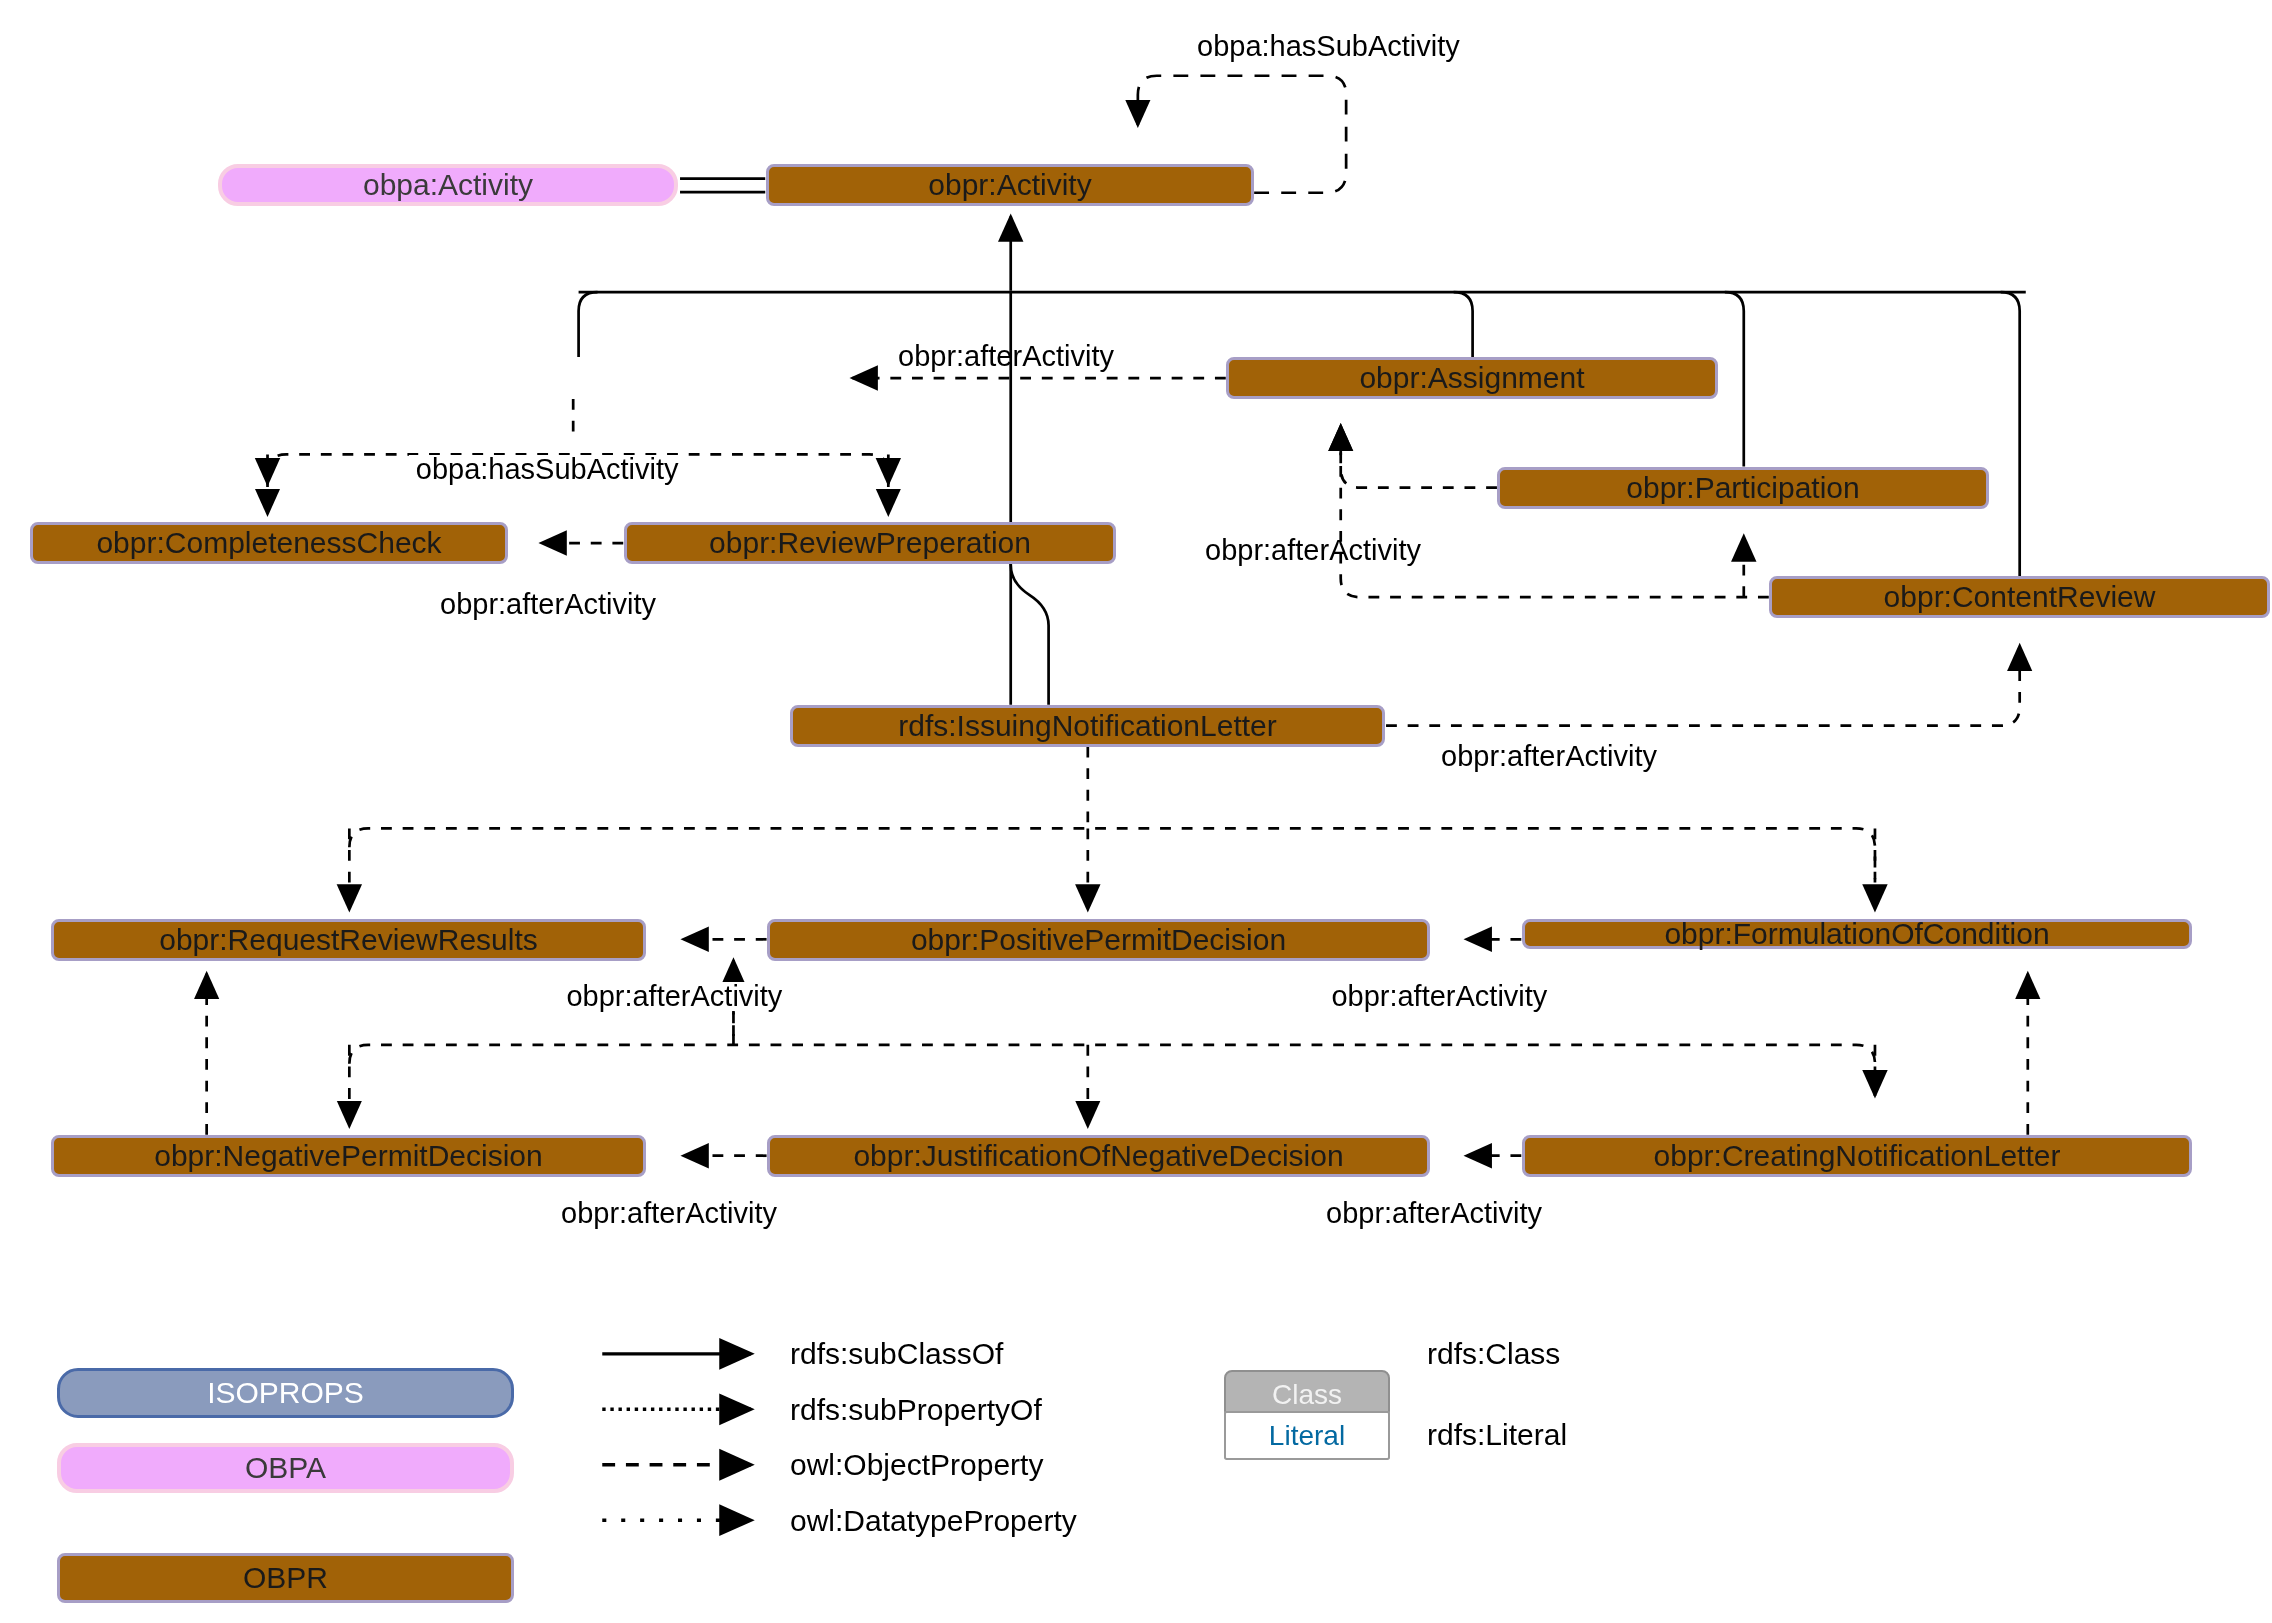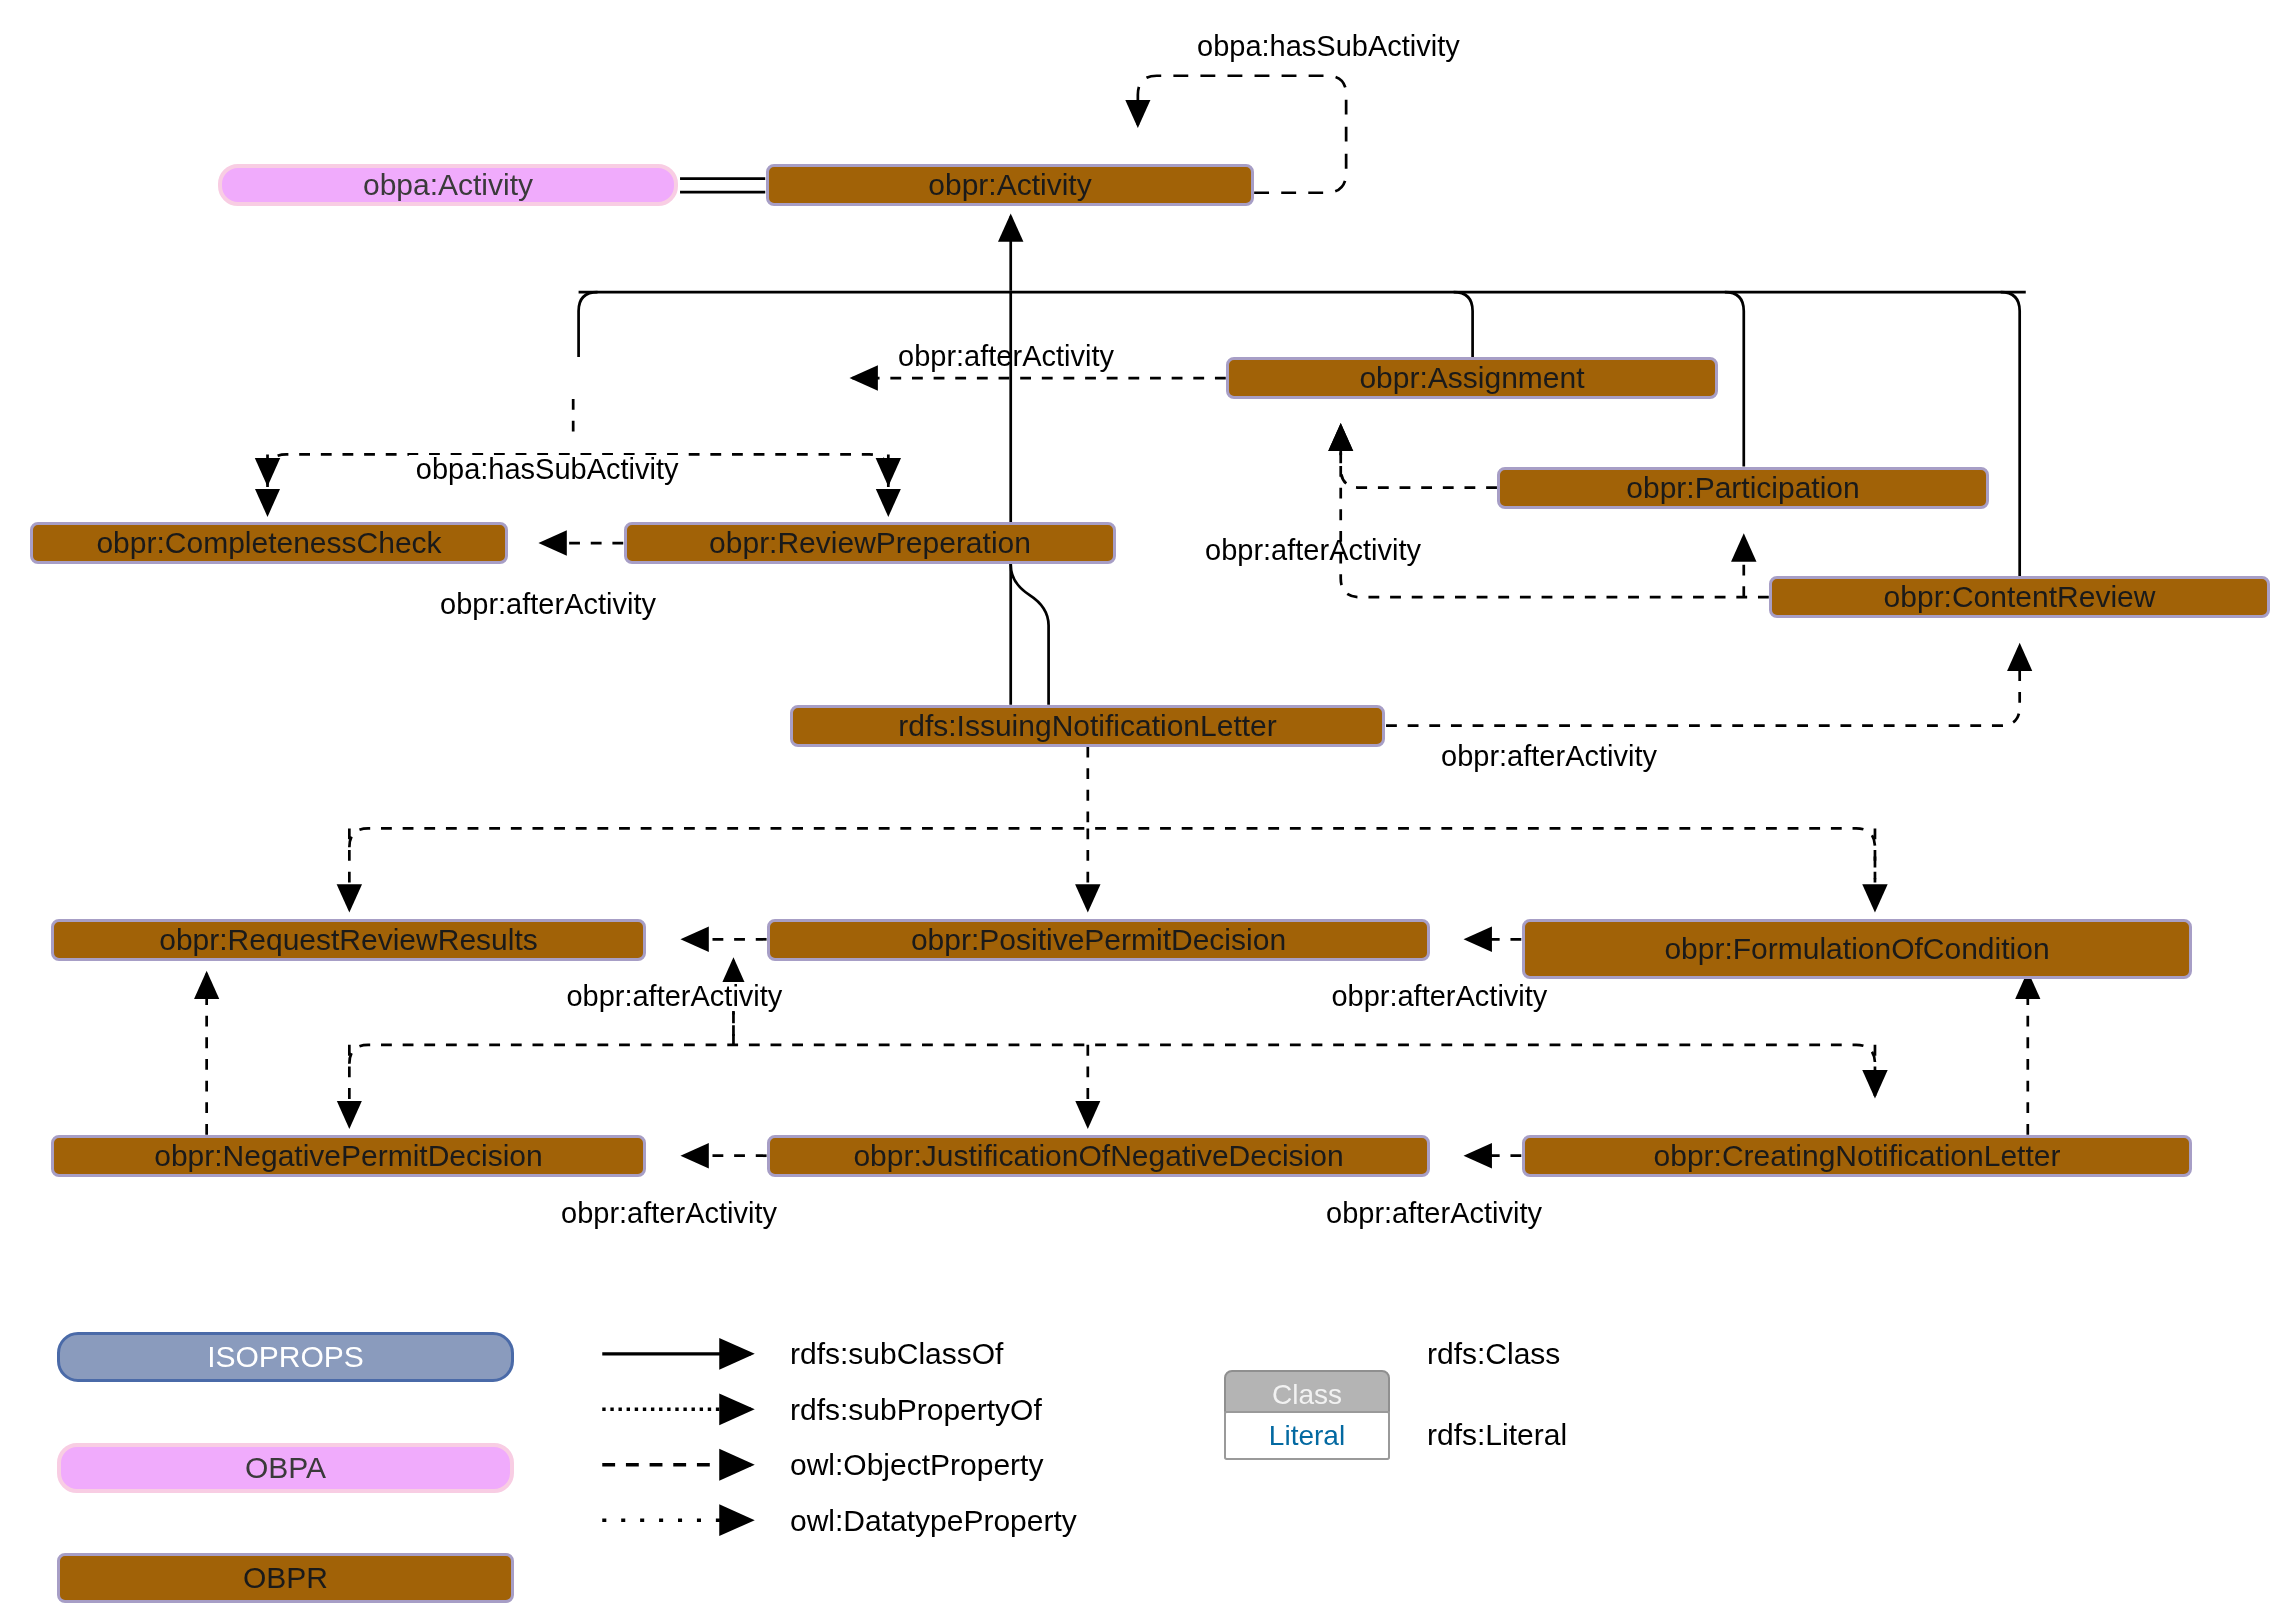--- a/index.html
+++ b/index.html
@@ -26,20 +26,21 @@
     background:#f0abfc;
     border:4px solid #f8cde3;
     border-radius:20px;
     color:#3a3a3a;
   }
   .node.isoprops{
     background:#8a9bbd;
     border:3.4px solid #4a6aa8;
     border-radius:21px;
     color:#ffffff;
+    margin-top:36px;
   }
   .node.literal{
     background:#ffffff;
     border:2.7px solid #9a9a9a;
     border-radius:2.7px;
     color:#0369a1;
   }
   .node.classbox{
     background:#b4b4b4;
     border:2.7px solid #8f8f8f;
@@ -222,21 +223,21 @@
   </div>
 
   <div class="node obpr" style="left:51px;top:919px;width:595px;height:42px;">
     <span>obpr:RequestReviewResults</span>
   </div>
 
   <div class="node obpr" style="left:767px;top:919px;width:663px;height:42px;">
     <span>obpr:PositivePermitDecision</span>
   </div>
 
-  <div class="node obpr" style="left:1522px;top:919px;width:670px;height:60px;">
+  <div class="node obpr" style="left:1522px;top:919px;width:670px;height:30px;">
     <span>obpr:FormulationOfCondition</span>
   </div>
 
   <div class="node obpr" style="left:51px;top:1135px;width:595px;height:42px;">
     <span>obpr:NegativePermitDecision</span>
   </div>
 
   <div class="node obpr" style="left:767px;top:1135px;width:663px;height:42px;">
     <span>obpr:JustificationOfNegativeDecision</span>
   </div>

